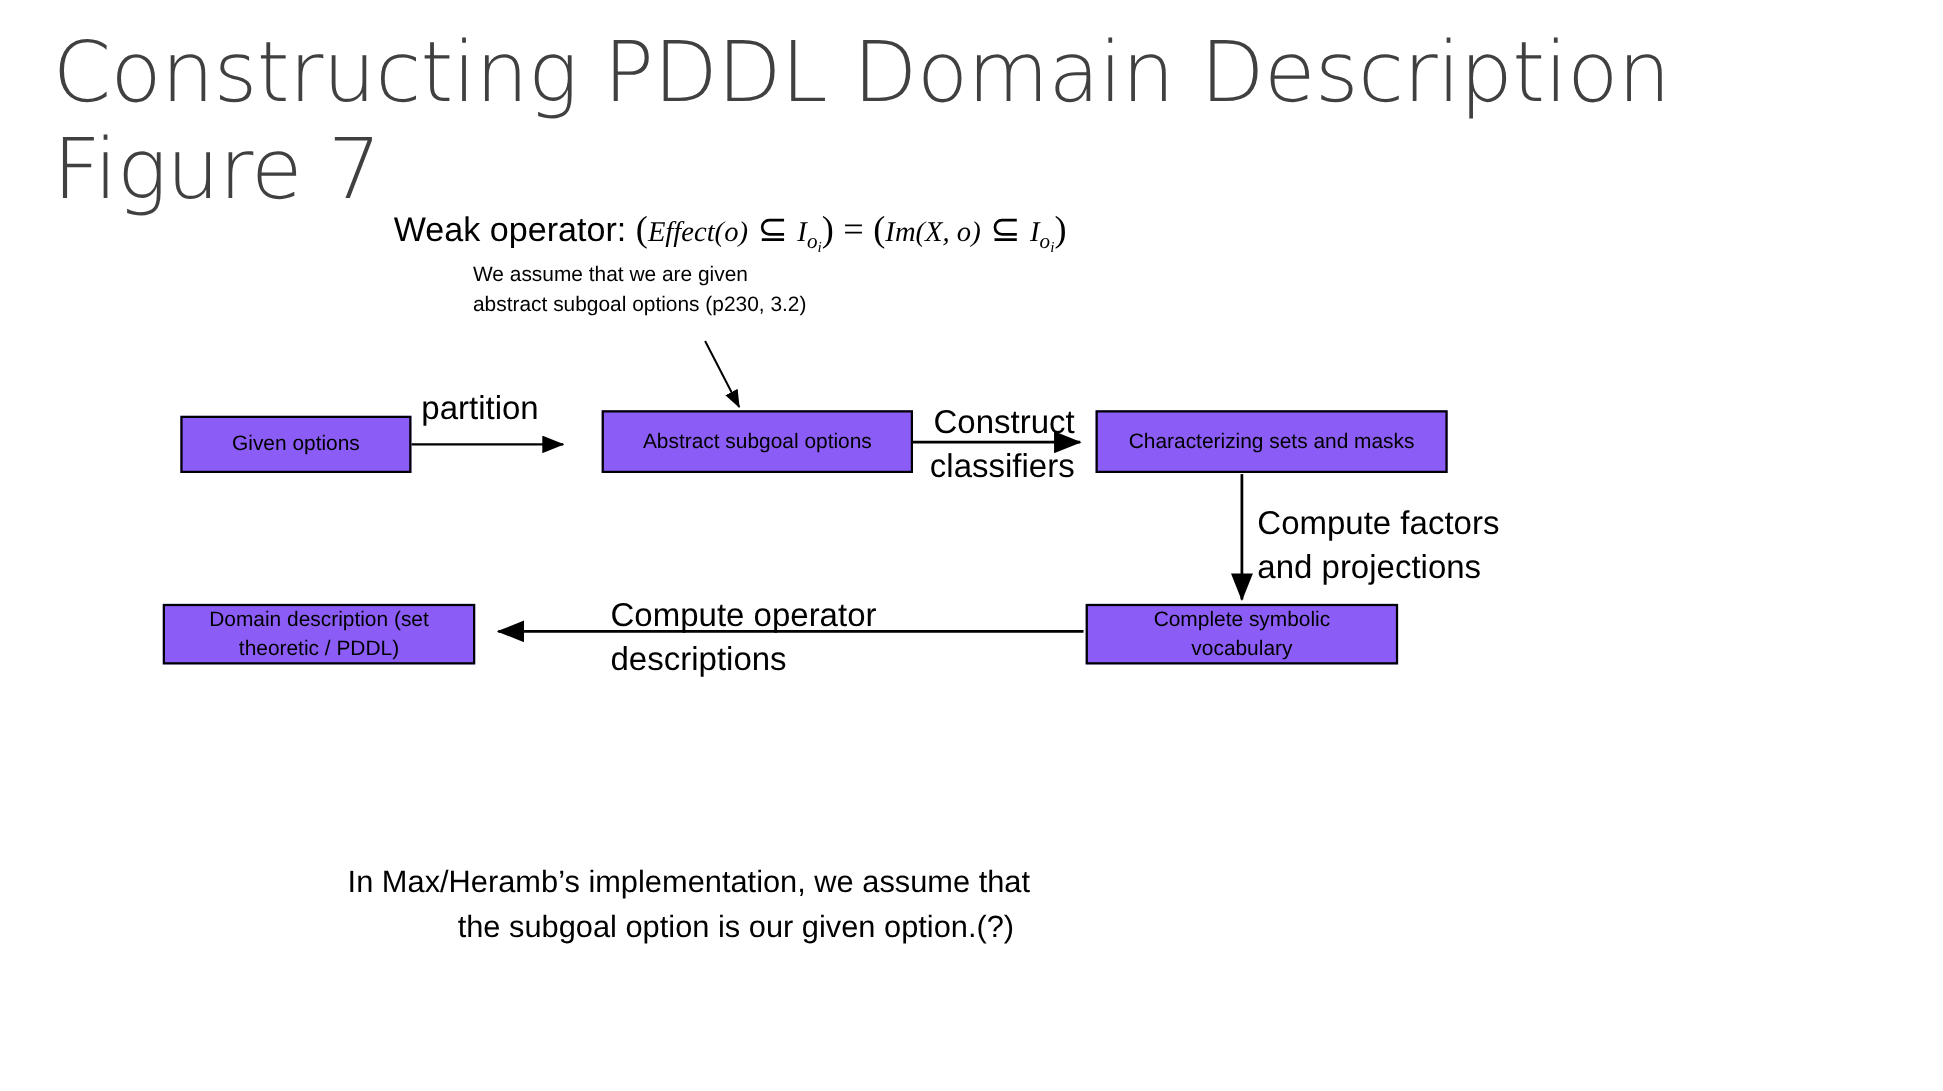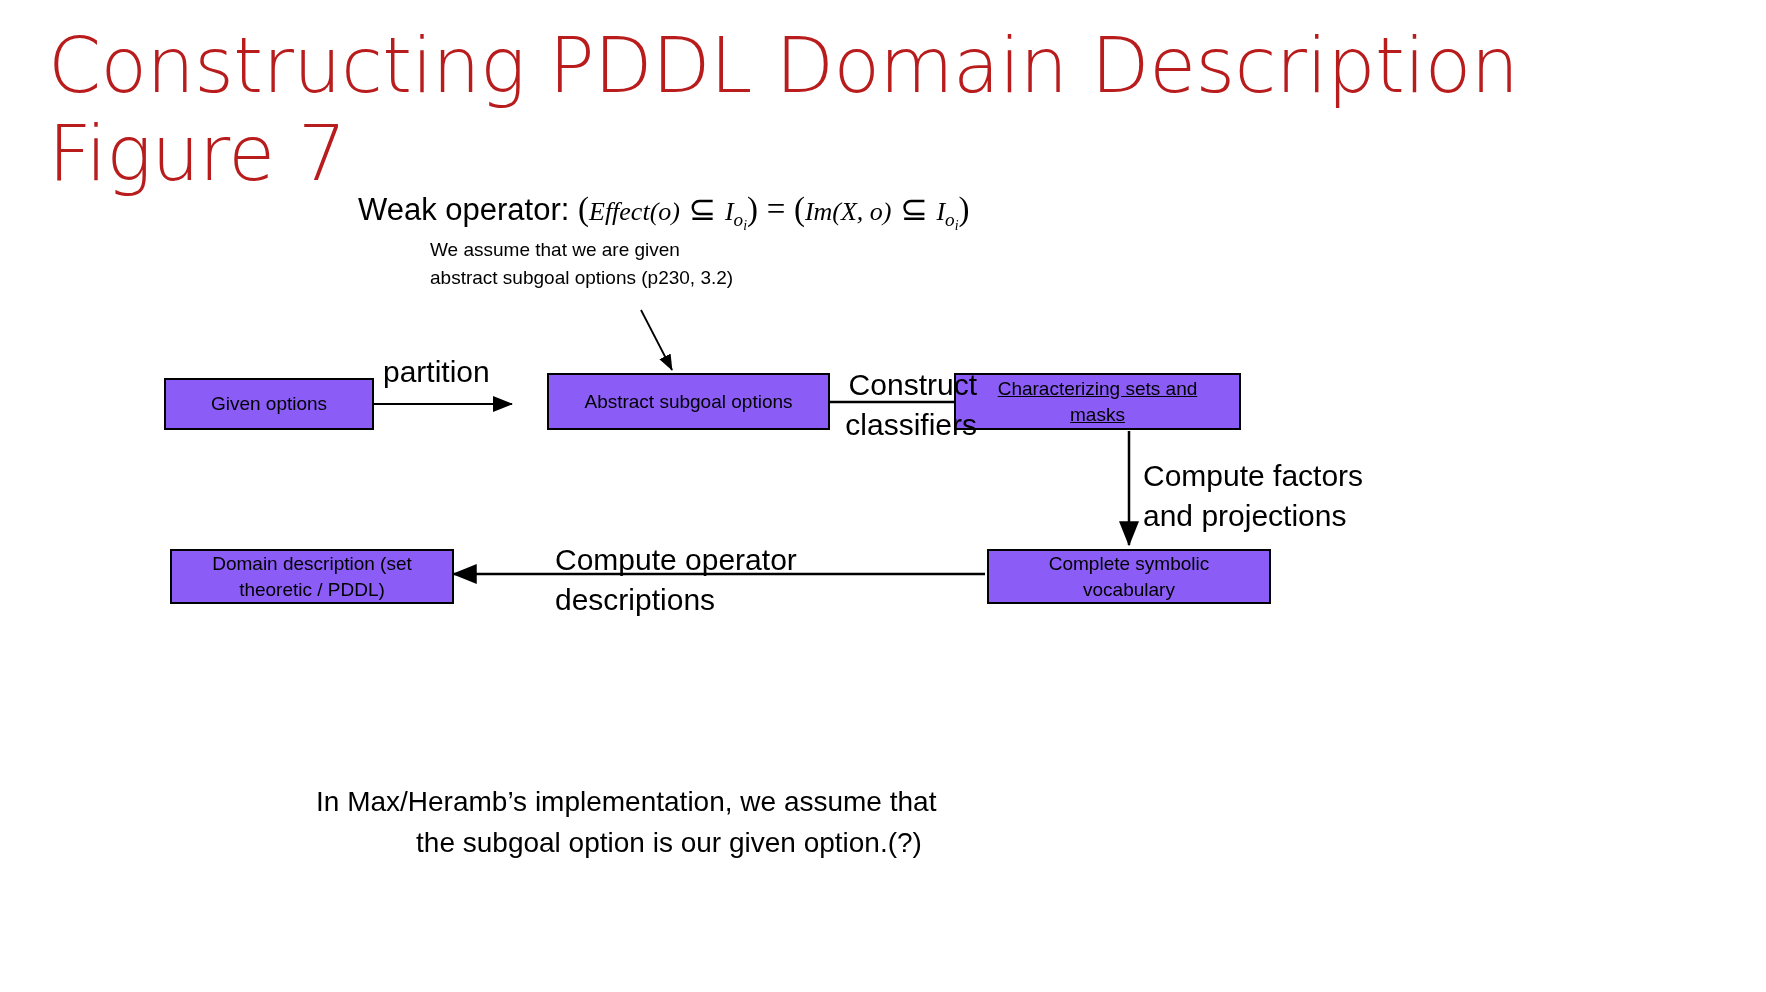--- a/index.html
+++ b/index.html
@@ -23,21 +23,21 @@
   .title {
     position: absolute;
     left: 48px;
     top: 22px;
     width: 1480px;
     font-family: "DejaVu Sans", sans-serif;
     font-weight: 300;
     font-size: 76px;
     line-height: 1.16;
     letter-spacing: -0.5px;
-    color: #b91c1c;
+    color: #404040;
     white-space: pre-line;
   }
 
   
   .formula {
     position: absolute;
     left: 358px;
     top: 190px;
     font-size: 31px;
     line-height: 1.2;
@@ -89,23 +89,23 @@
     justify-content: center;
     text-align: center;
     font-size: 19px;
     line-height: 1.35;
     padding: 2px 24px;
     color: #000;
   }
 
   #box-given        { left: 164px;  top: 378px; width: 210px; height: 52px; }
   #box-abstract     { left: 547px;  top: 373px; width: 283px; height: 57px; }
-  #box-charsets     { left: 954px;  top: 373px; width: 287px; height: 57px; text-decoration: underline; }
+  #box-charsets     { left: 996px;  top: 373px; width: 320px; height: 57px; }
   #box-vocab        { left: 987px;  top: 549px; width: 284px; height: 55px; }
-  #box-domaindesc   { left: 170px;  top: 549px; width: 284px; height: 55px; }
+  #box-domaindesc   { left: 148px;  top: 549px; width: 284px; height: 55px; }
 
   
   .flabel {
     position: absolute;
     font-size: 30px;
     line-height: 1.33;
     color: #000;
     white-space: pre-line;
   }
   #label-partition   { left: 383px;  top: 352px; }

